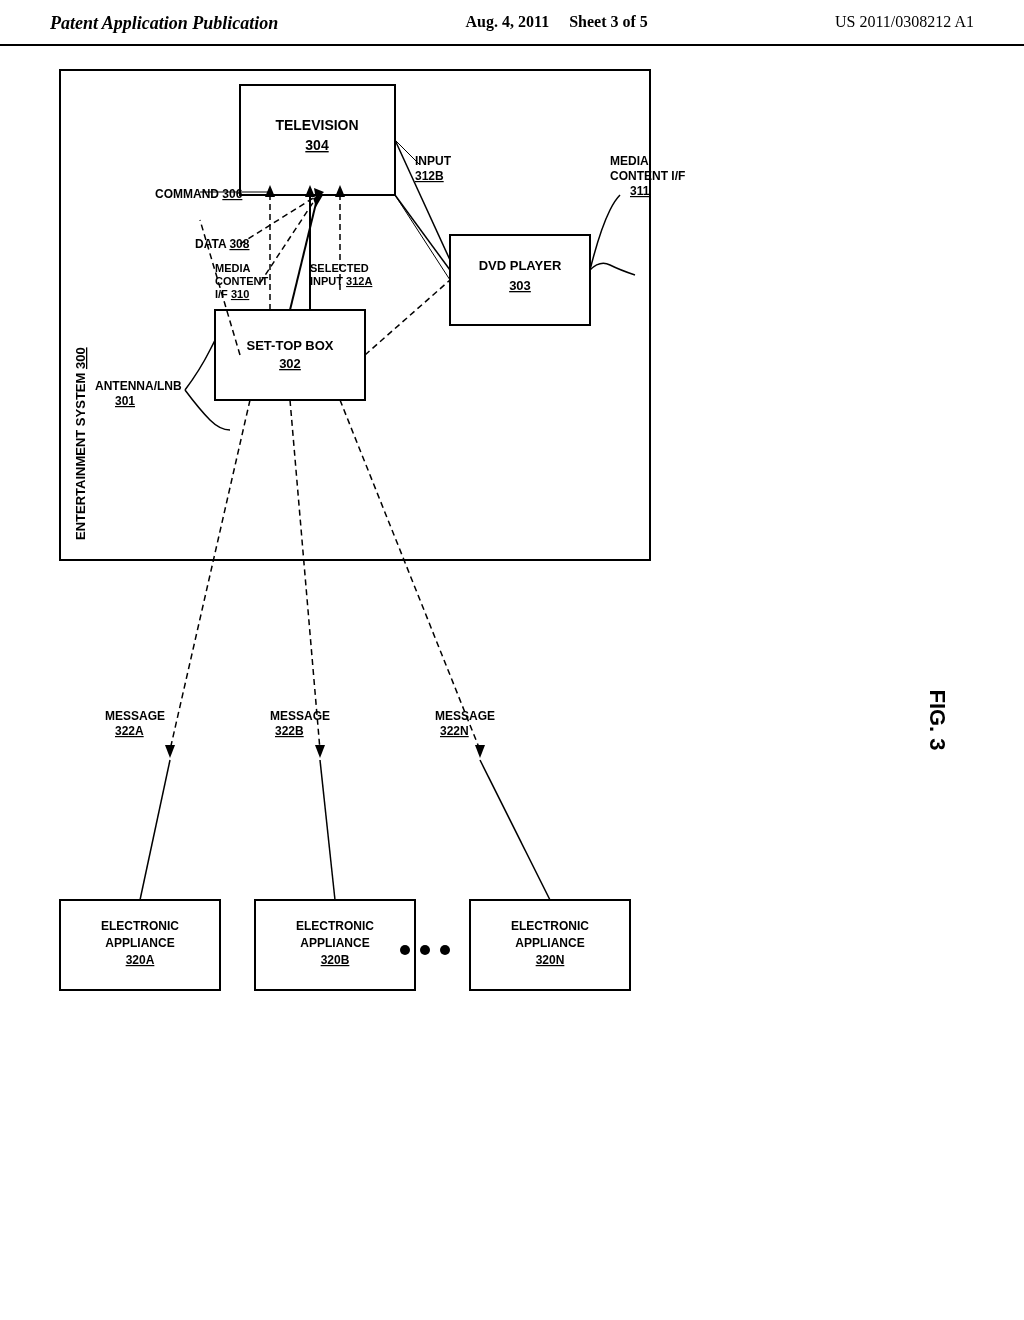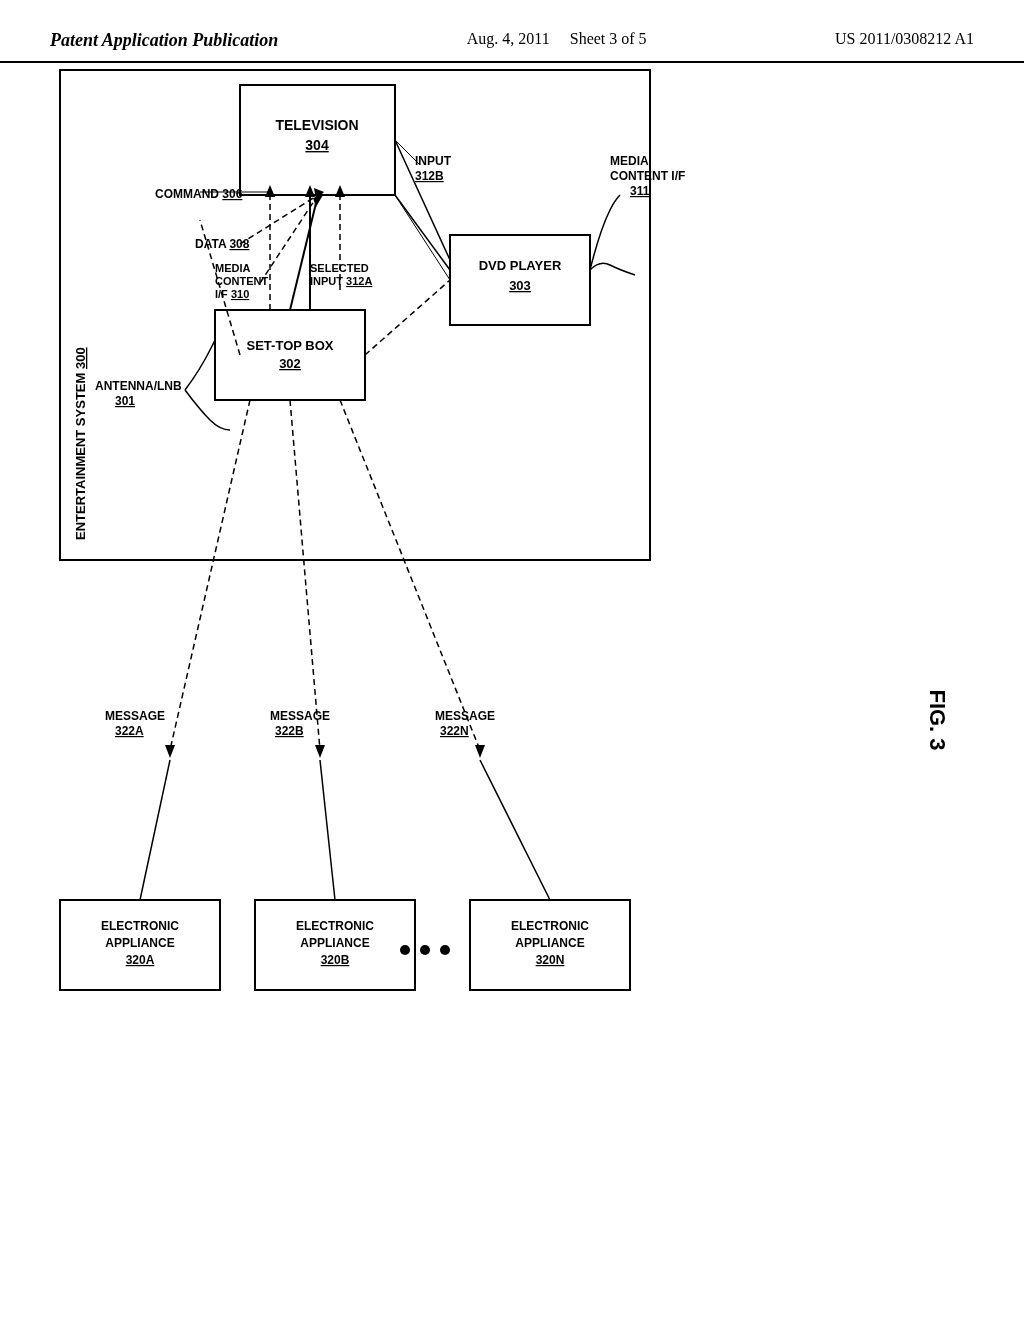--- a/index.html
+++ b/index.html
@@ -10,32 +10,33 @@
       min-height: 1320px;
       position: relative;
       overflow: hidden;
     }
 
     
     .header {
       display: flex;
       justify-content: space-between;
       align-items: flex-start;
-      padding: 30px 50px 10px 50px;
+      padding: 13px 50px 10px 50px;
       border-bottom: 2px solid #000;
       margin-bottom: 20px;
     }
     .header-left {
       font-weight: bold;
       font-size: 18px;
       font-style: italic;
     }
     .header-center {
       font-size: 16px;
       text-align: center;
+      font-weight: bold;
     }
     .header-right {
       font-size: 16px;
       text-align: right;
     }
 
     
     .main-svg {
       position: absolute;
       top: 0;

